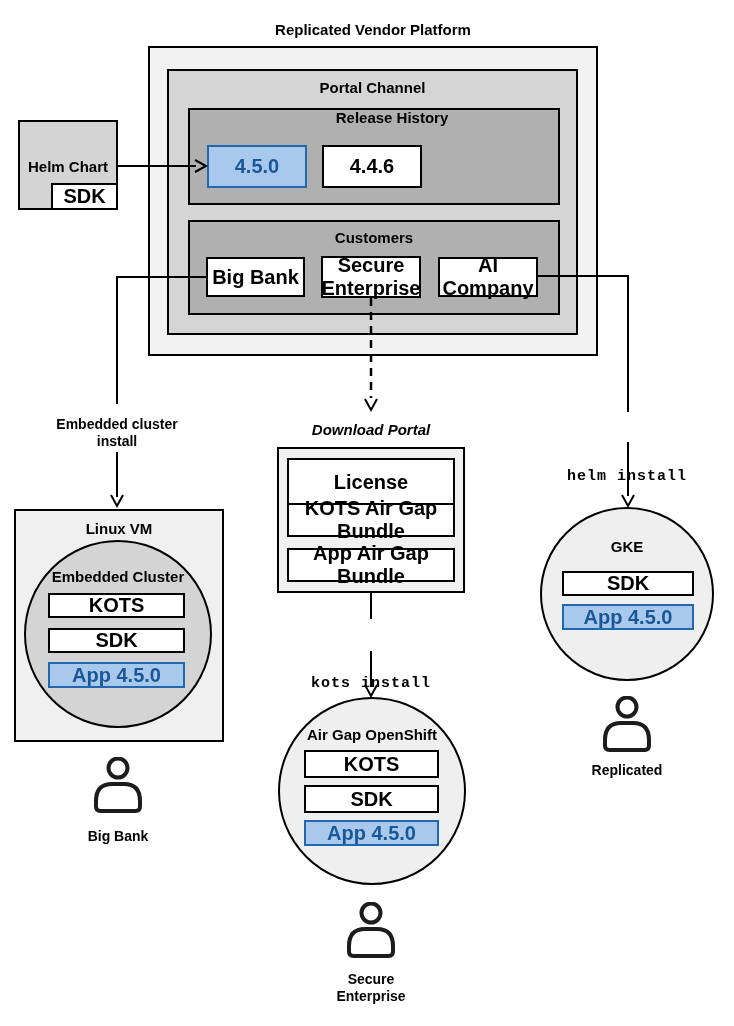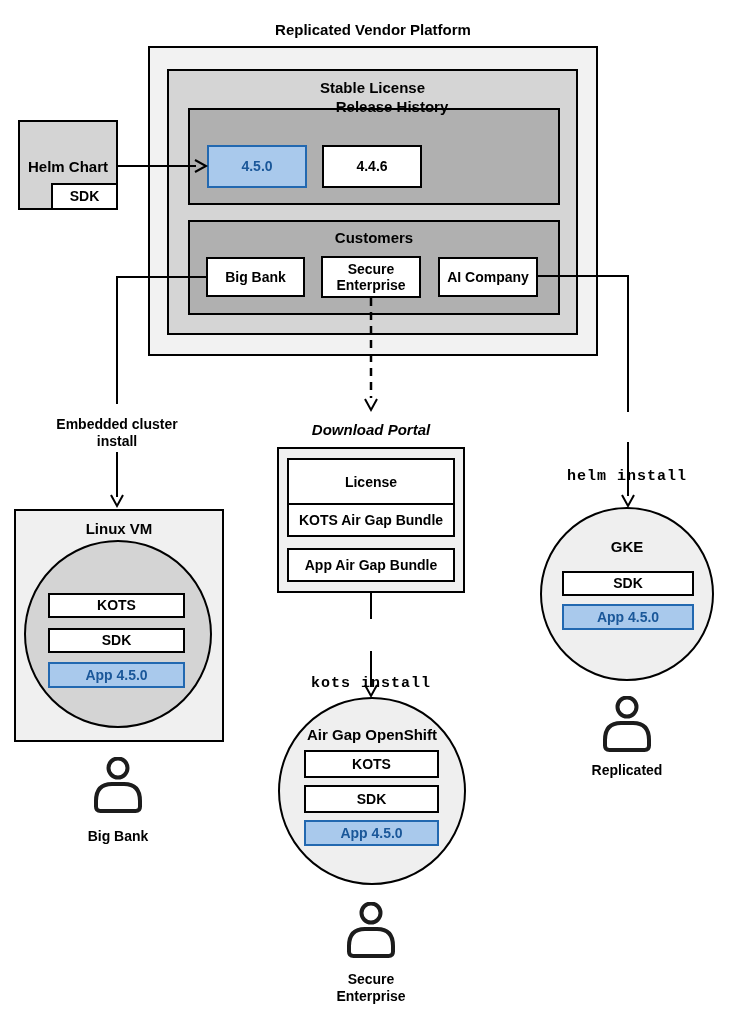--- a/index.html
+++ b/index.html
@@ -11,62 +11,63 @@
   }
   .box { position:absolute; border:2px solid #000; }
   .fill-outer   { background:#f2f2f2; }
   .fill-light   { background:#f0f0f0; }
   .fill-mid     { background:#d5d5d5; }
   .fill-mid2    { background:#d4d4d4; }
   .fill-dark    { background:#b0b0b0; }
   .fill-circle  { background:#efefef; }
   .cbox {
     display:flex; align-items:center; justify-content:center; text-align:center;
-    font-size:14px; line-height:1.15; background:#ffffff;
+    font-size:20px; line-height:1.15; background:#ffffff;
   }
   .hl { background:#a9c9ec; border-color:#2268b0; color:#1a5799; }
   .lbl { position:absolute; text-align:center; font-size:15px; line-height:1.2; }
   .lbl-sm { font-size:14px; }
   .circle { border-radius:50%; }
   .mono { font-family:"Liberation Mono","DejaVu Sans Mono",monospace; font-size:15px; letter-spacing:1px;margin-top:48px; }
   .connectors { position:absolute; left:0; top:0; z-index:20; pointer-events:none; }
   .person { position:absolute; }
 </style>
 </head>
 <body>
 
 <div class="canvas">
 
   <div class="lbl" style="left:148px; top:21px; width:450px;">Replicated Vendor Platform</div>
 
   <div class="box fill-outer" style="left:148px; top:46px; width:450px; height:310px;"></div>
 
   <div class="box fill-mid" style="left:167px; top:69px; width:411px; height:266px;"></div>
-  <div class="lbl" style="left:167px; top:79px; width:411px;">Stable License</div>
+  <div class="lbl" style="left:167px; top:79px; width:411px;">Portal Channel</div>
 
   <div class="box fill-dark" style="left:188px; top:108px; width:372px; height:97px;"></div>
-  <div class="lbl" style="left:188px; top:98px; width:408px;">Release History</div>
+  <div class="lbl" style="left:188px; top:109px; width:408px;">Release History</div>
   <div class="box cbox hl" style="left:207px; top:145px; width:100px; height:43px;">4.5.0</div>
   <div class="box cbox" style="left:322px; top:145px; width:100px; height:43px;">4.4.6</div>
 
   <div class="box fill-dark" style="left:188px; top:220px; width:372px; height:95px;"></div>
   <div class="lbl" style="left:188px; top:229px; width:372px;">Customers</div>
   <div class="box cbox" style="left:206px; top:257px; width:99px; height:40px;">Big Bank</div>
   <div class="box cbox" style="left:321px; top:256px; width:100px; height:42px;">Secure Enterprise</div>
   <div class="box cbox" style="left:438px; top:257px; width:100px; height:40px;">AI Company</div>
 
   <div class="box fill-mid2" style="left:18px; top:120px; width:100px; height:90px;"></div>
   <div class="lbl cbox" style="left:18px; top:120px; width:100px; height:93px; background:transparent;">Helm Chart</div>
   <div class="box cbox fill-outer" style="left:51px; top:183px; width:67px; height:27px;">SDK</div>
 
   <div class="lbl lbl-sm" style="left:47px; top:416px; width:140px;">Embedded cluster install</div>
 
   <div class="box fill-light" style="left:14px; top:509px; width:210px; height:233px;"></div>
   <div class="lbl" style="left:14px; top:520px; width:210px;">Linux VM</div>
   <div class="box circle fill-mid2" style="left:24px; top:540px; width:188px; height:188px;"></div>
+  <div class="lbl" style="left:24px; top:568px; width:188px;">Embedded Cluster</div>
   <div class="box cbox" style="left:48px; top:593px; width:137px; height:25px;">KOTS</div>
   <div class="box cbox" style="left:48px; top:628px; width:137px; height:25px;">SDK</div>
   <div class="box cbox hl" style="left:48px; top:662px; width:137px; height:26px;">App 4.5.0</div>
 
   <svg class="person" style="left:94px; top:757px;" width="48" height="58" viewBox="0 0 48 58">
     <circle cx="24" cy="11" r="9.5" fill="none" stroke="#1c1c1c" stroke-width="4"></circle>
     <path d="M6.5,54 L41.5,54 Q46,54 46,49.5 L46,44 Q46,27 30,27 L18,27 Q2,27 2,44 L2,49.5 Q2,54 6.5,54 Z" fill="none" stroke="#1c1c1c" stroke-width="4" stroke-linejoin="round"></path>
   </svg>
   <div class="lbl lbl-sm" style="left:58px; top:828px; width:120px;">Big Bank</div>
 

